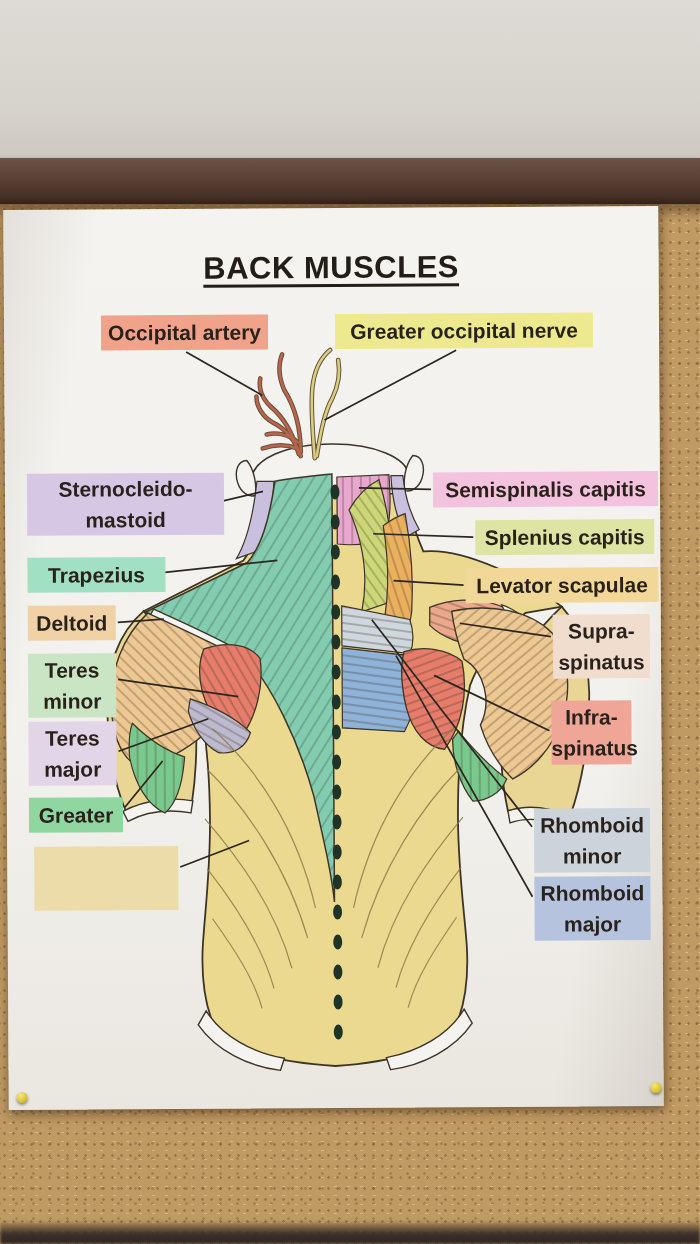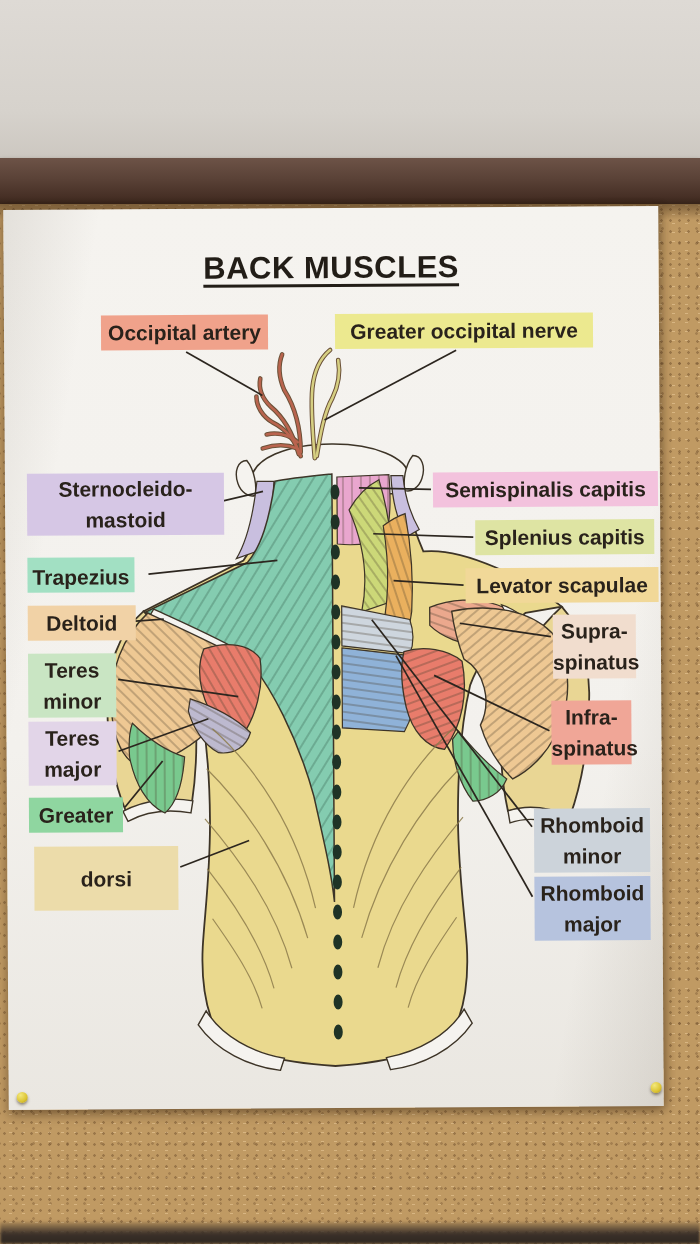--- a/index.html
+++ b/index.html
@@ -255,50 +255,49 @@
         <div class="m-label" style="left: 97px; top: 106px; width: 167px; height: 35px; background: rgb(240, 162, 139);">
           <div>Occipital artery</div>
         </div>
         <div class="m-label" style="left: 331px; top: 106px; width: 258px; height: 35px; background: rgb(236, 233, 143);">
           <div>Greater occipital nerve</div>
         </div>
         <div class="m-label" style="left: 22px; top: 264px; width: 197px; height: 62px; background: rgb(214, 199, 229);">
           <div>Sternocleido-</div>
           <div>mastoid</div>
         </div>
-        <div class="m-label" style="left: 22px; top: 348px; width: 107px; height: 35px; background: rgb(162, 224, 195); justify-content: flex-end;">
+        <div class="m-label" style="left: 22px; top: 348px; width: 138px; height: 35px; background: rgb(162, 224, 195);">
           <div>Trapezius</div>
         </div>
-        <div class="m-label" style="left: 22px; top: 396px; width: 108px; height: 35px; background: rgb(241, 210, 166); text-align: center;">
+        <div class="m-label" style="left: 22px; top: 396px; width: 88px; height: 35px; background: rgb(241, 210, 166); text-align: center;">
           <div>Deltoid</div>
         </div>
         <div class="m-label" style="left: 22px; top: 444px; width: 88px; height: 64px; background: rgb(201, 229, 195);">
           <div>Teres</div>
           <div>minor</div>
         </div>
         <div class="m-label" style="left: 22px; top: 512px; width: 88px; height: 64px; background: rgb(226, 213, 232);">
           <div>Teres</div>
           <div>major</div>
         </div>
         <div class="m-label" style="left: 22px; top: 588px; width: 94px; height: 35px; background: rgb(143, 214, 160);">
           <div>Greater</div>
         </div>
         <div class="m-label" style="left: 27px; top: 637px; width: 144px; height: 64px; background: rgb(236, 220, 170);">
-          <div>dorsi</div>
         </div>
         <div class="m-label" style="left: 428px; top: 265px; width: 225px; height: 35px; background: rgb(243, 194, 221);">
           <div>Semispinalis capitis</div>
         </div>
         <div class="m-label" style="left: 470px; top: 313px; width: 179px; height: 35px; background: rgb(222, 228, 163);">
           <div>Splenius capitis</div>
         </div>
         <div class="m-label" style="left: 460px; top: 361px; width: 193px; height: 35px; background: rgb(241, 216, 152);">
           <div>Levator scapulae</div>
         </div>
-        <div class="m-label" style="left: 547px; top: 408px; width: 83px; height: 64px; background: rgb(241, 221, 206);">
+        <div class="m-label" style="left: 547px; top: 408px; width: 97px; height: 64px; background: rgb(241, 221, 206);">
           <div>Supra-</div>
           <div>spinatus</div>
         </div>
         <div class="m-label" style="left: 545px; top: 494px; width: 80px; height: 64px; background: rgb(240, 166, 151);">
           <div>Infra-</div>
           <div>spinatus</div>
         </div>
         <div class="m-label" style="left: 527px; top: 602px; width: 116px; height: 64px; background: rgb(204, 211, 218);">
           <div>Rhomboid</div>
           <div>minor</div>

